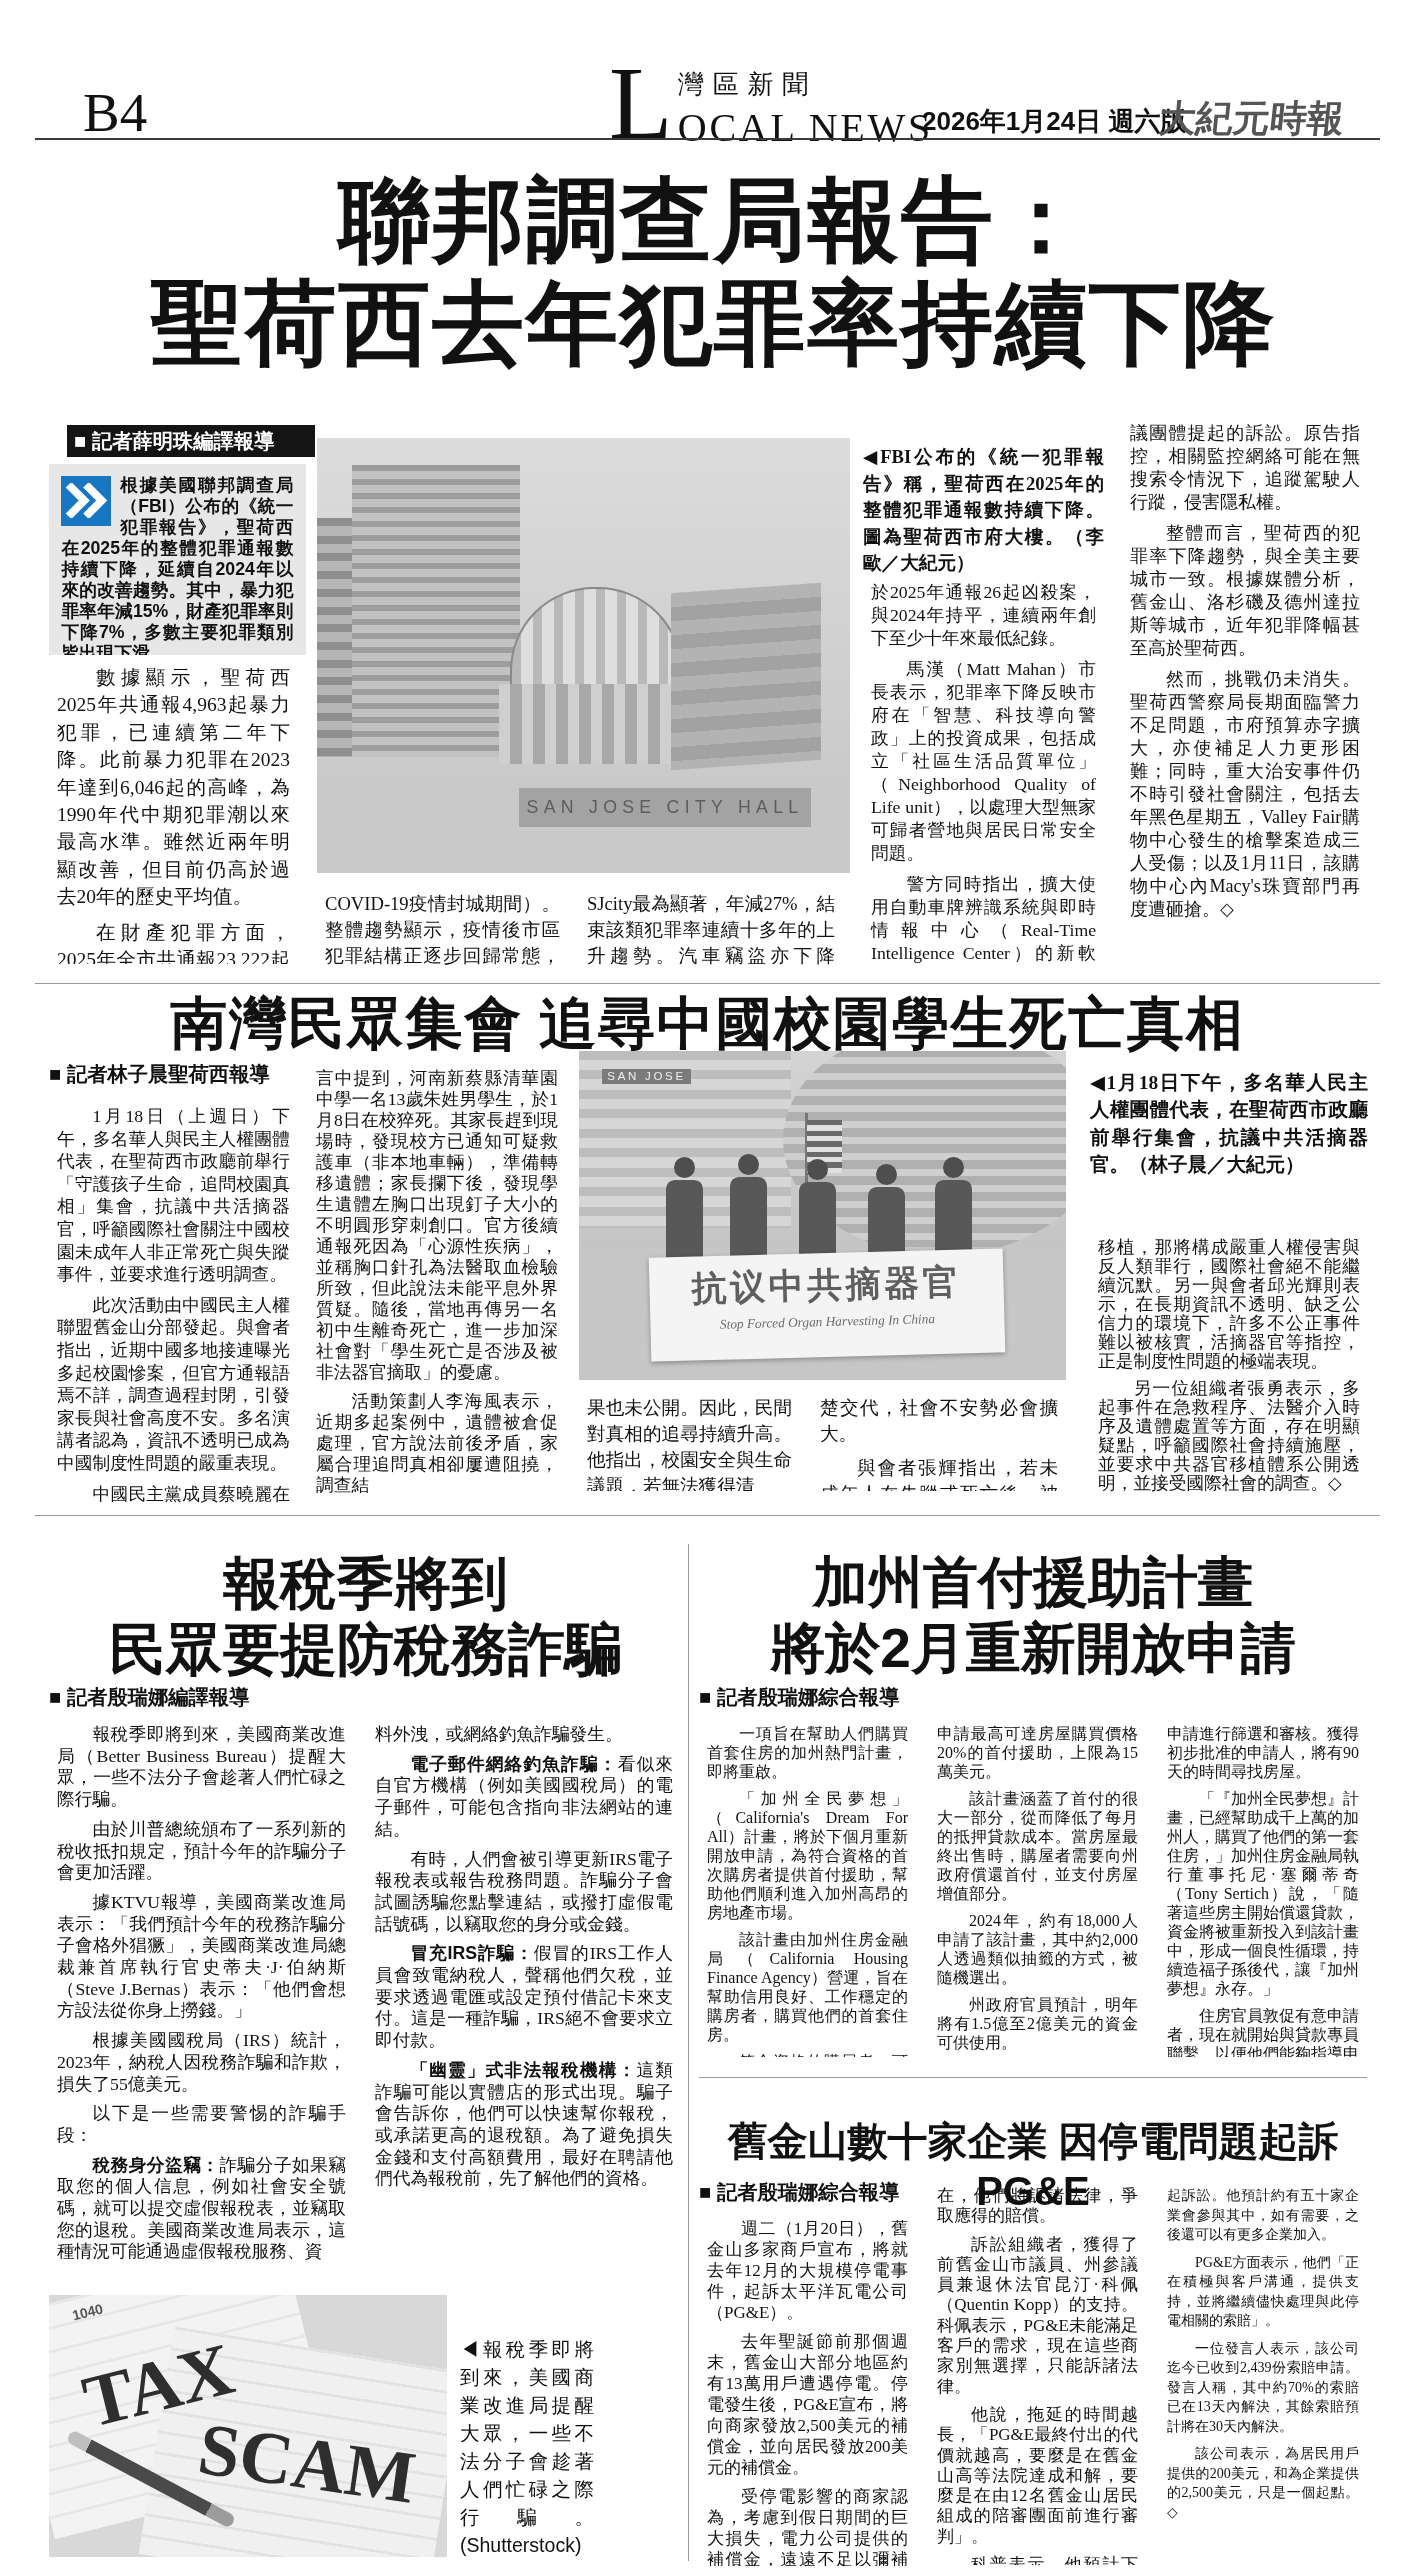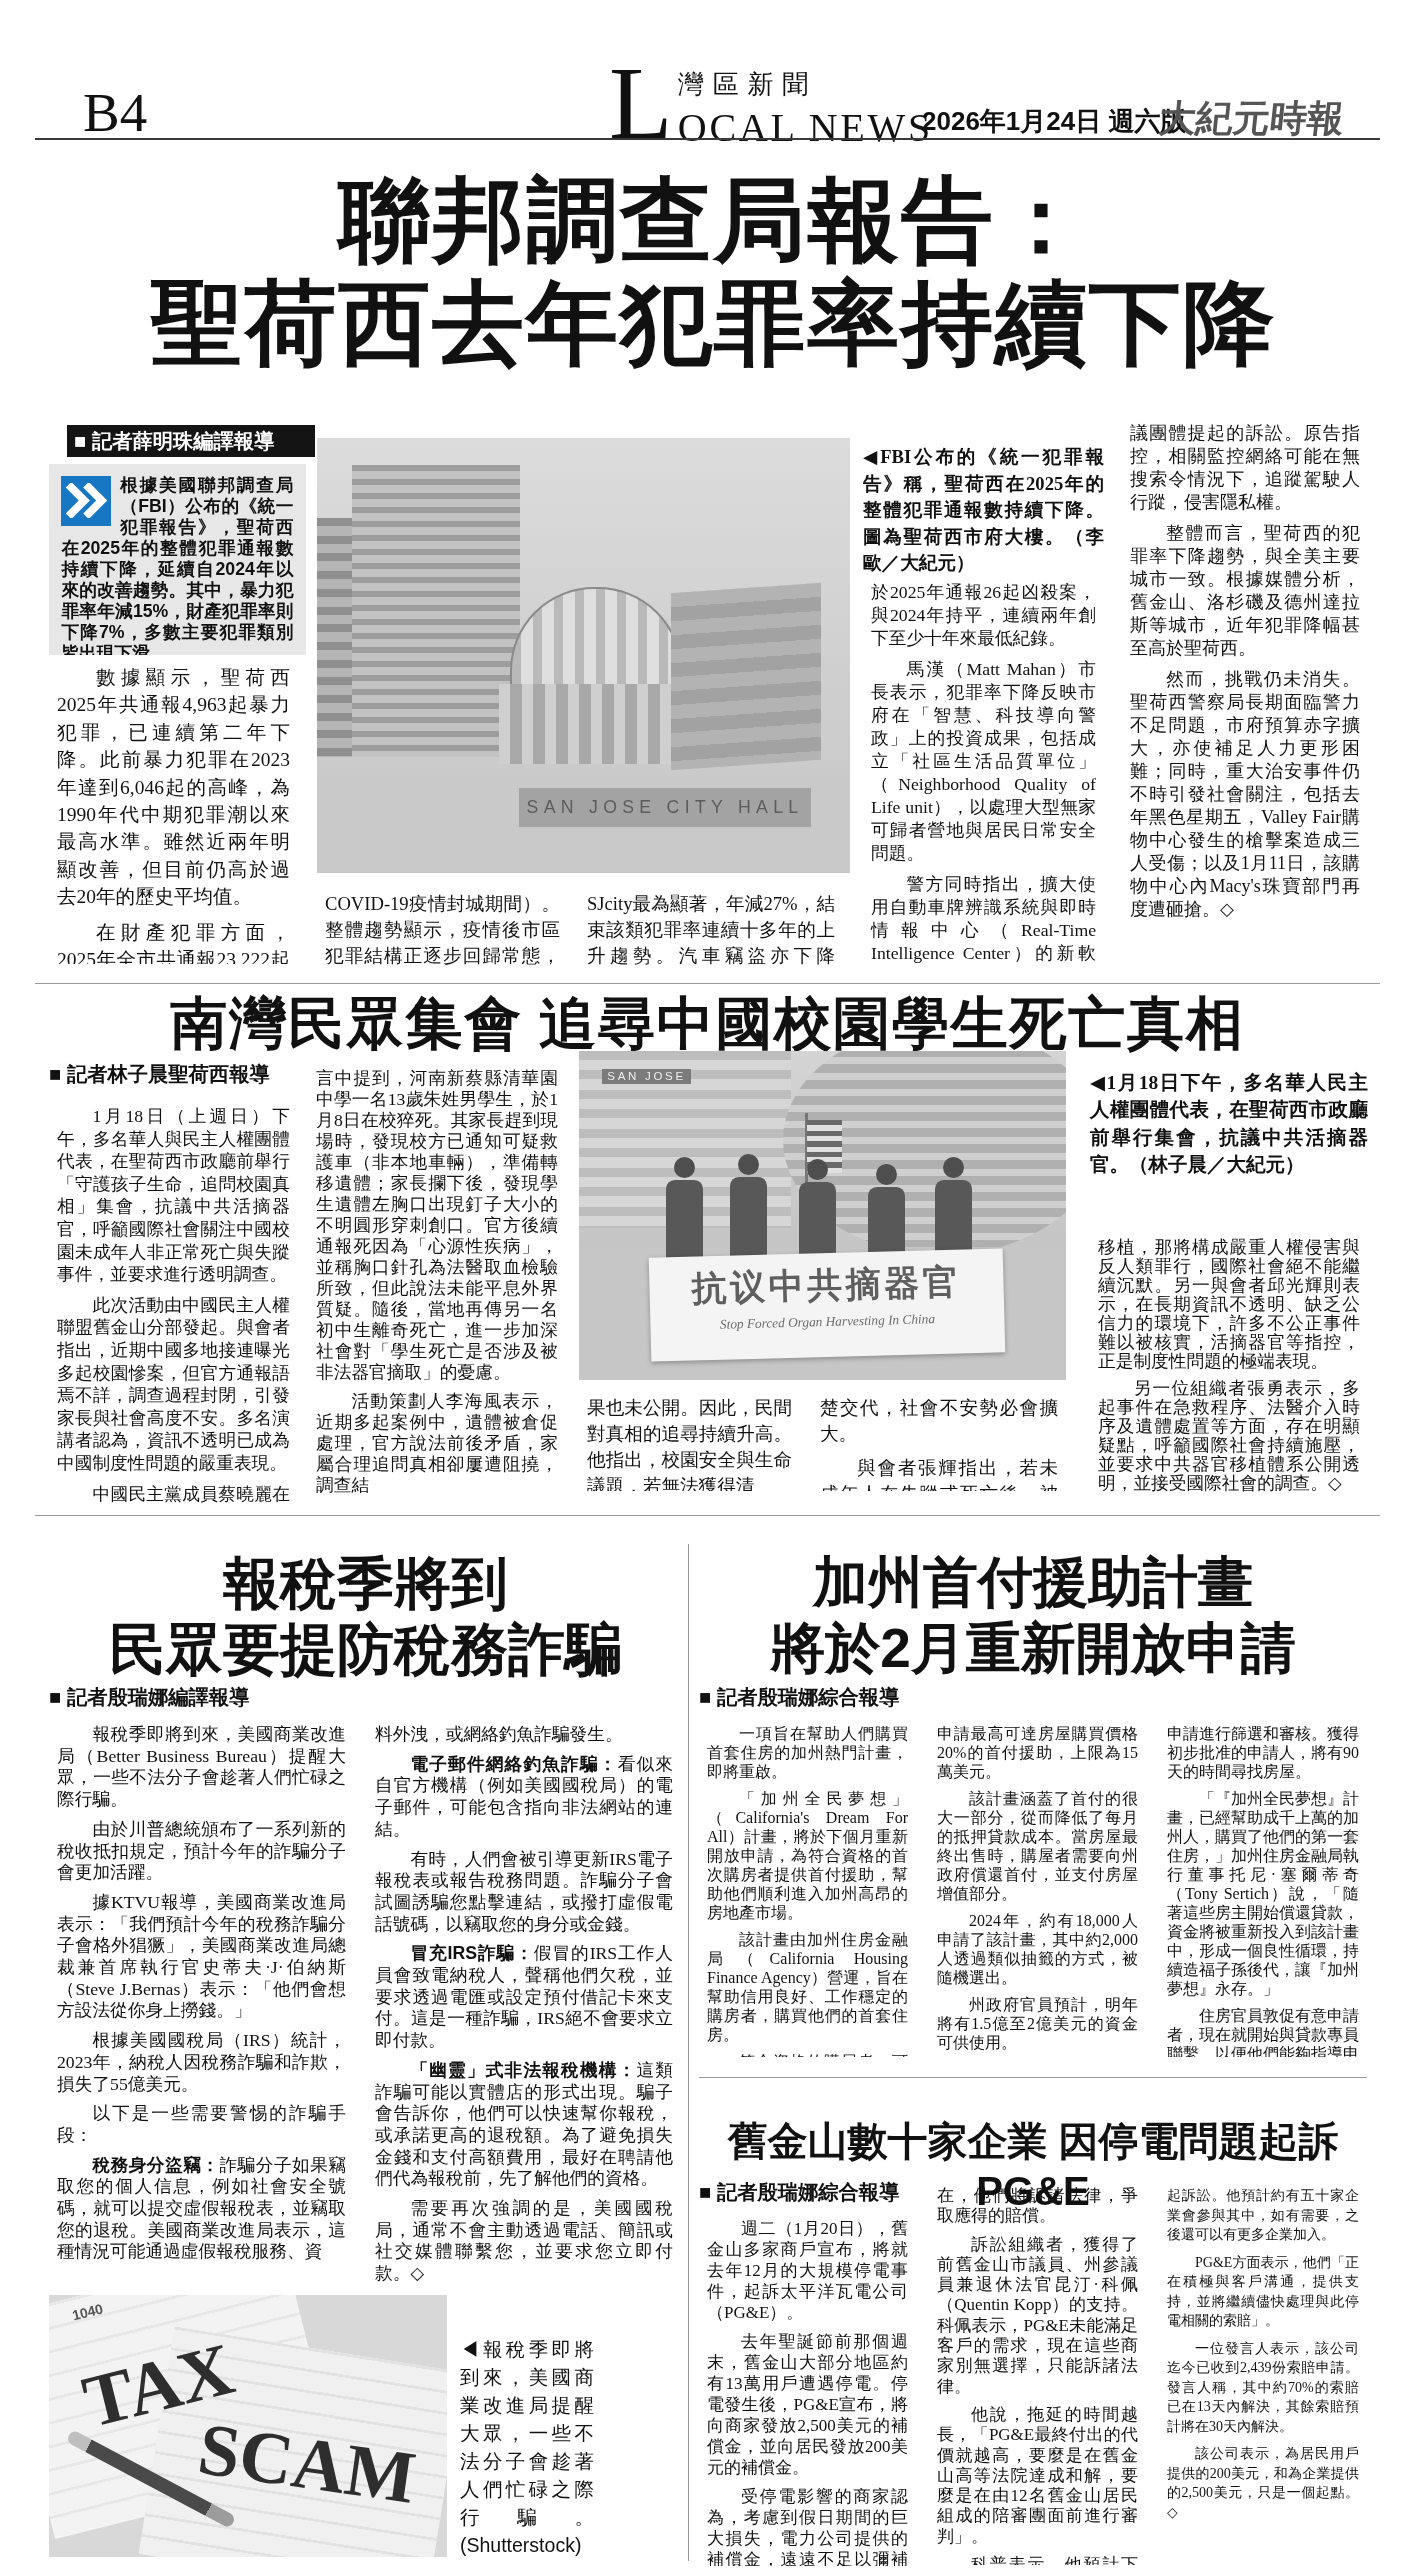--- a/index.html
+++ b/index.html
@@ -275,21 +275,20 @@
     <p class="ind">根據美國國稅局（IRS）統計，2023年，納稅人因稅務詐騙和詐欺，損失了55億美元。</p>
     <p class="ind">以下是一些需要警惕的詐騙手段：</p>
     <p class="ind"><b>稅務身分盜竊：</b>詐騙分子如果竊取您的個人信息，例如社會安全號碼，就可以提交虛假報稅表，並竊取您的退稅。美國商業改進局表示，這種情況可能通過虛假報稅服務、資</p>
   </div>
 <div class="abs col" id="a3c2">
     <p>料外洩，或網絡釣魚詐騙發生。</p>
     <p class="ind"><b>電子郵件網絡釣魚詐騙：</b>看似來自官方機構（例如美國國稅局）的電子郵件，可能包含指向非法網站的連結。</p>
     <p class="ind">有時，人們會被引導更新IRS電子報稅表或報告稅務問題。詐騙分子會試圖誘騙您點擊連結，或撥打虛假電話號碼，以竊取您的身分或金錢。</p>
     <p class="ind"><b>冒充IRS詐騙：</b>假冒的IRS工作人員會致電納稅人，聲稱他們欠稅，並要求透過電匯或設定預付借記卡來支付。這是一種詐騙，IRS絕不會要求立即付款。</p>
     <p class="ind"><b>「幽靈」式非法報稅機構：</b>這類詐騙可能以實體店的形式出現。騙子會告訴你，他們可以快速幫你報稅，或承諾更高的退稅額。為了避免損失金錢和支付高額費用，最好在聘請他們代為報稅前，先了解他們的資格。</p>
-    <p class="ind">需要再次強調的是，美國國稅局，通常不會主動透過電話、簡訊或社交媒體聯繫您，並要求您立即付款。◇</p>
   </div>
 
 <div class="abs" id="a3-photo">
   <div class="paper1"></div>
   <div class="paper2"></div>
   <div id="form1040" class="tax-word">1040</div>
   <div id="tax1" class="tax-word">TAX</div>
   <div id="tax2" class="tax-word">SCAM</div>
   <div class="pen"></div>
 </div>

